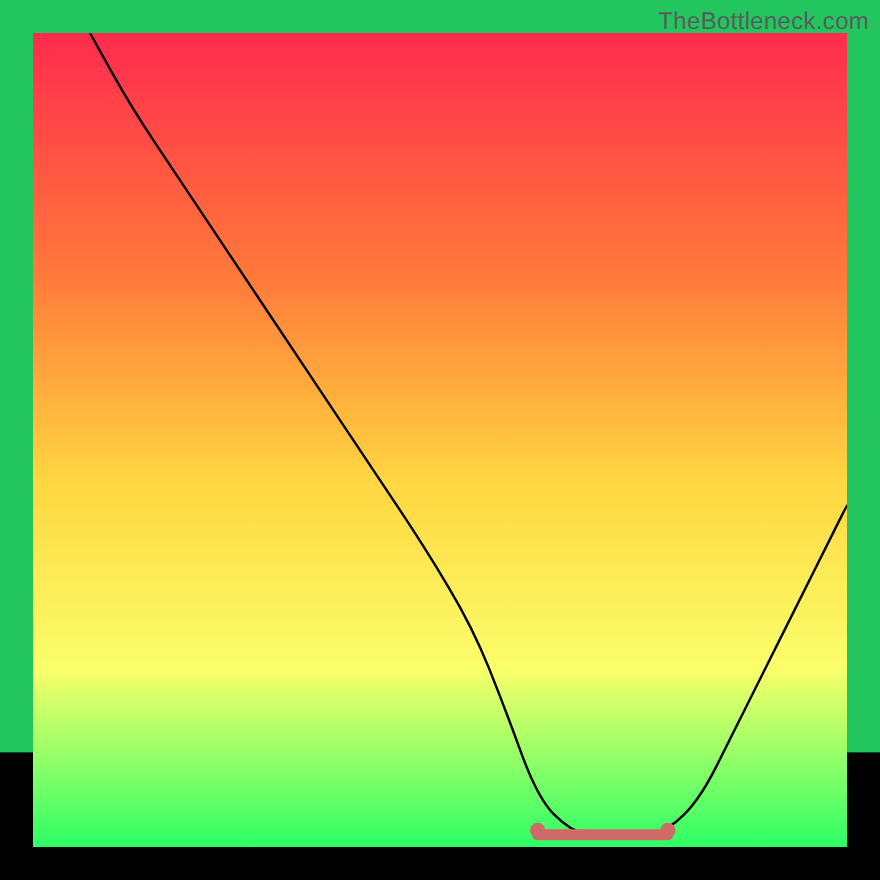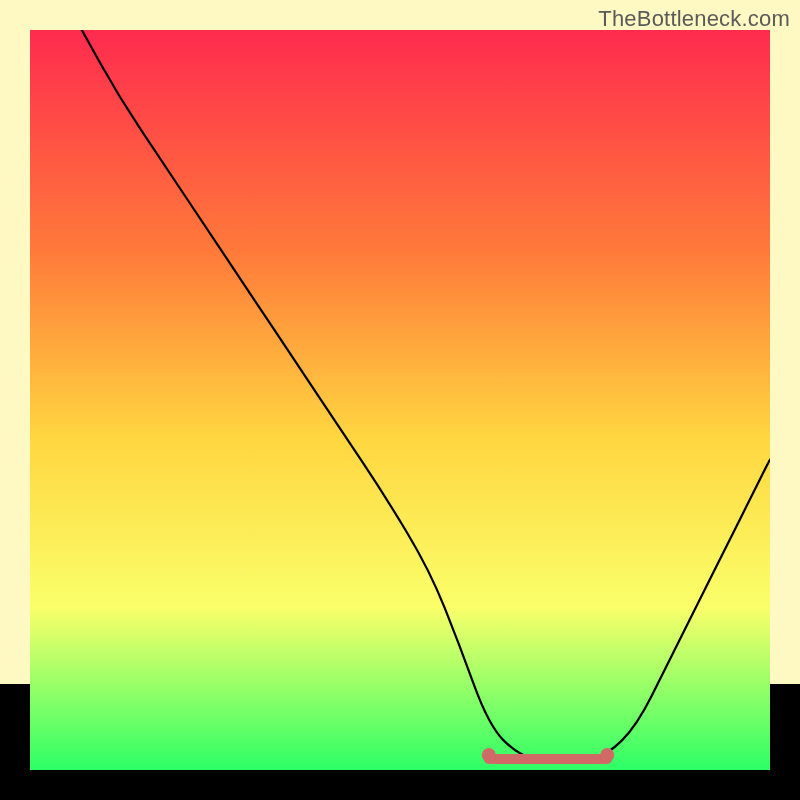--- a/index.html
+++ b/index.html
@@ -8,21 +8,21 @@
     width: 800px;
     height: 800px;
     background: #000;
     overflow: hidden;
     font-family: Arial, Helvetica, sans-serif;
   }
   .frame {
     position: relative;
     width: 800px;
     height: 684px;
-    background: #fef9c3;
+    background: #22c55e;
   }
   .watermark {
     position: absolute;
     top: 6px;
     right: 10px;
     color: #5a5a5a;
     font-size: 22px;
     font-weight: 500;
     letter-spacing: 0.2px;
     z-index: 5;

